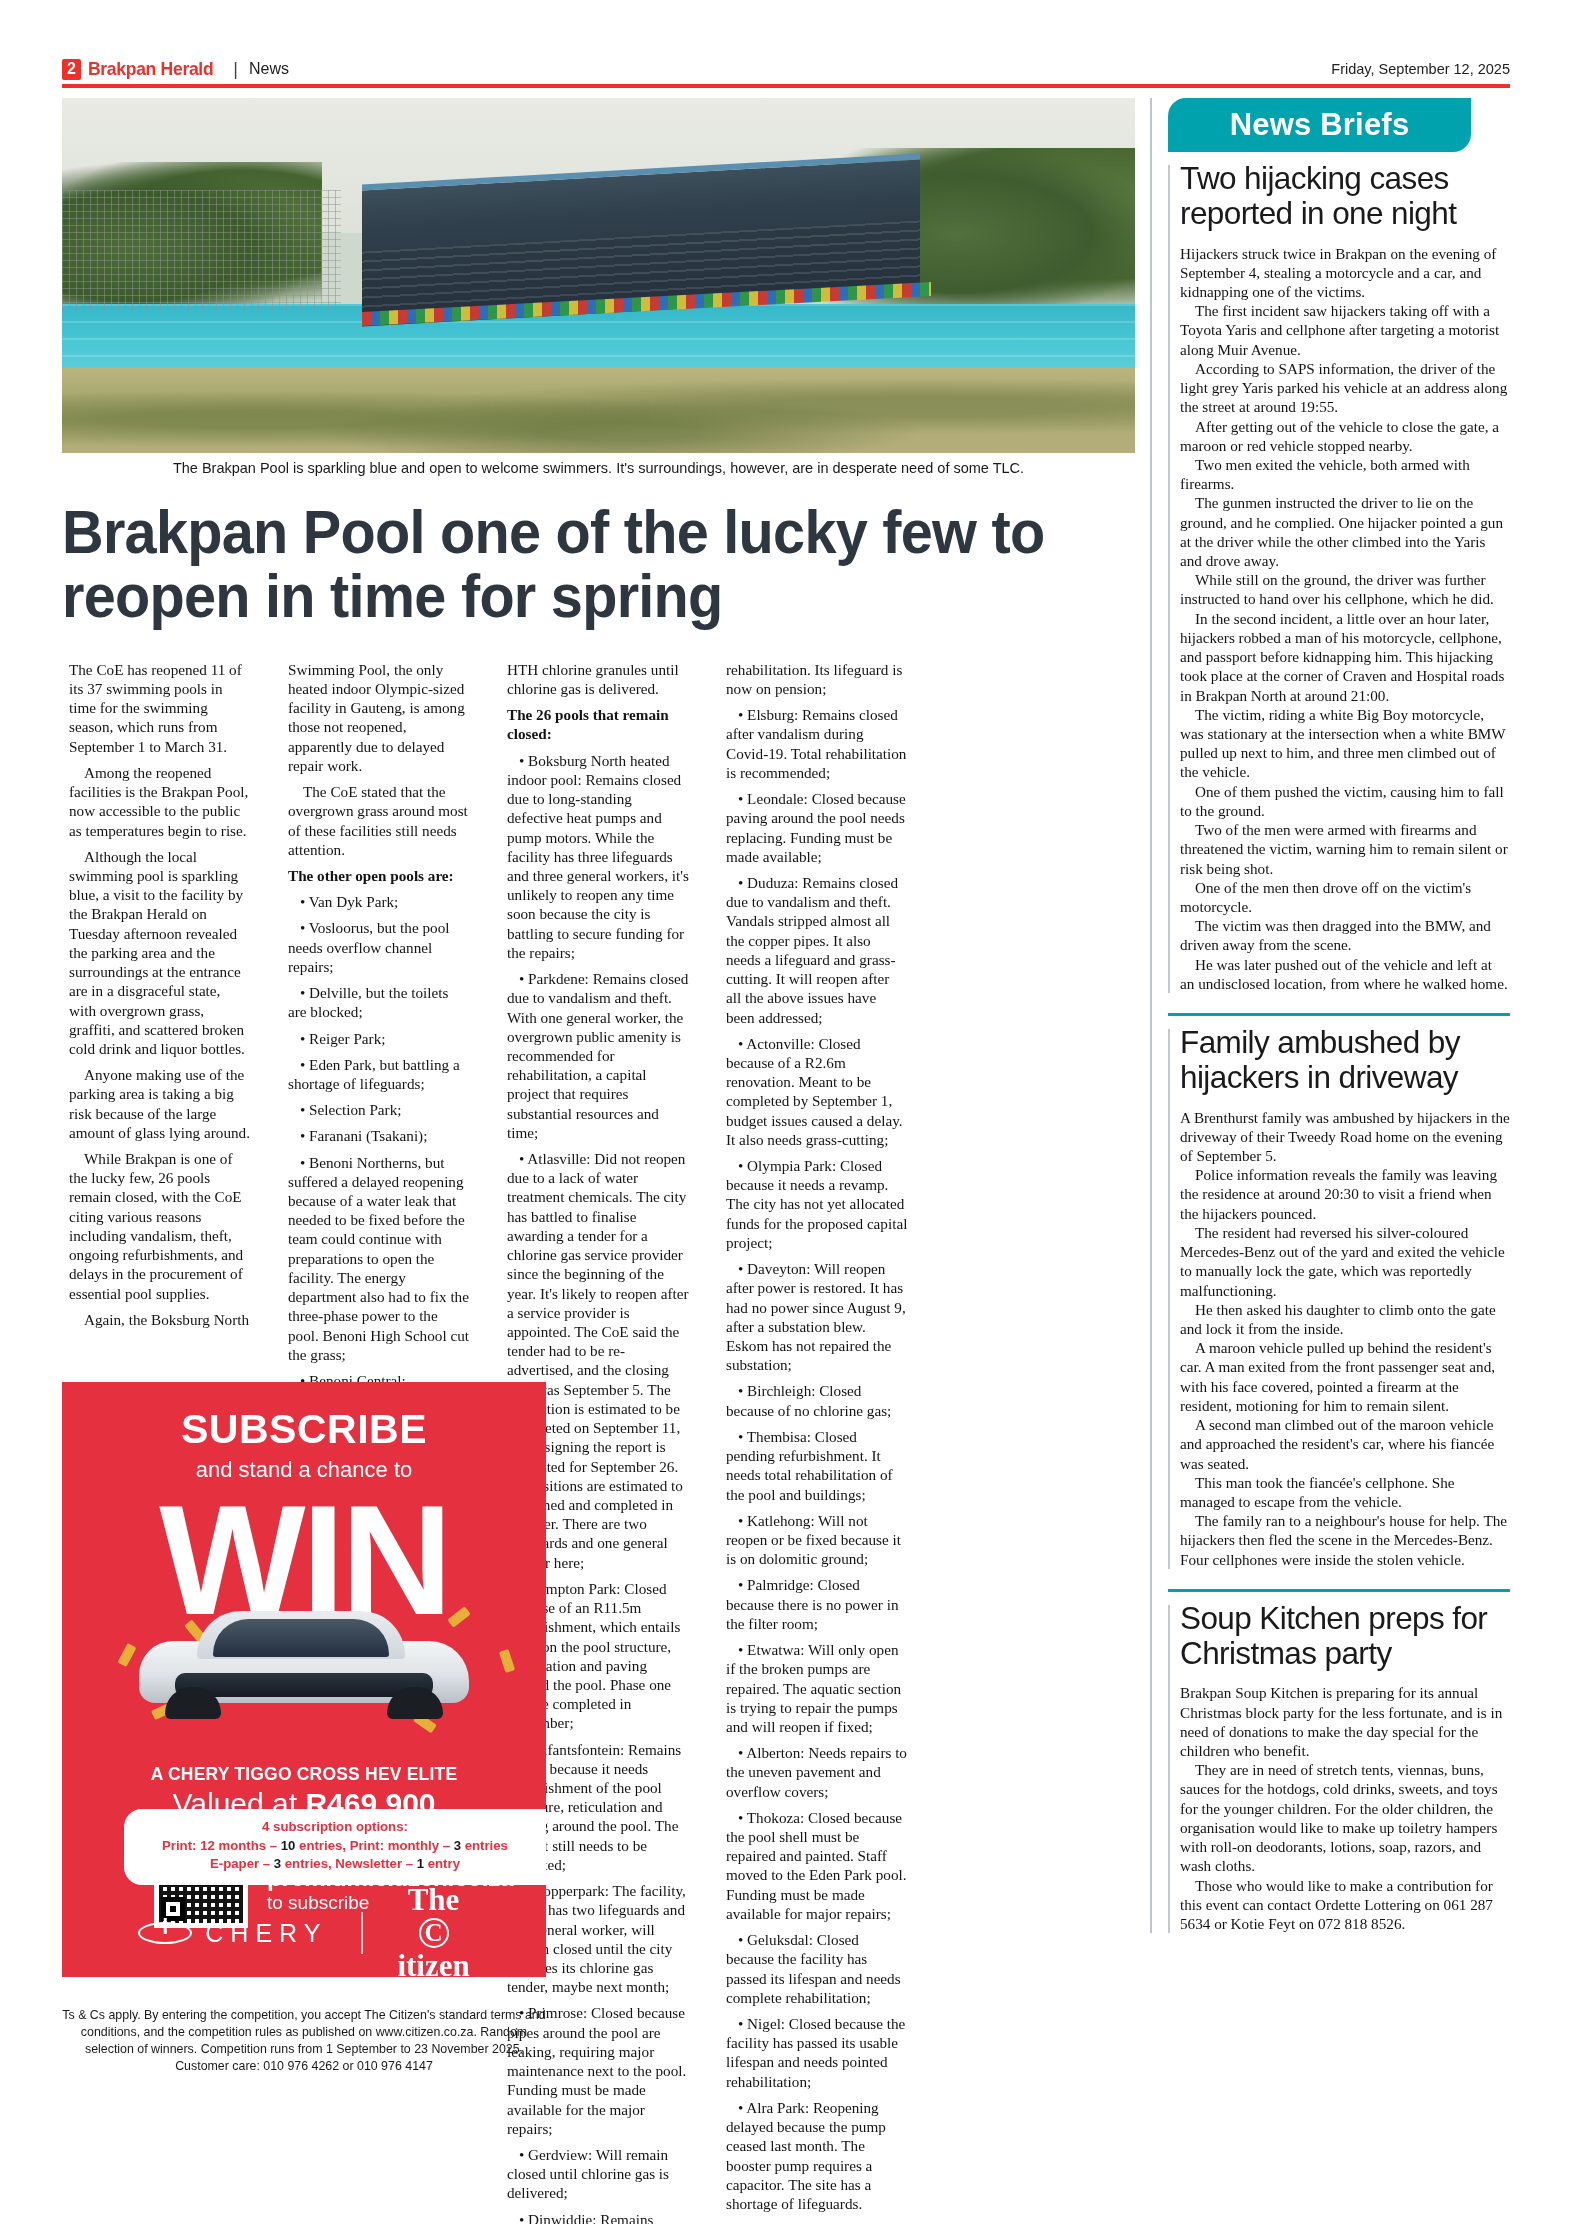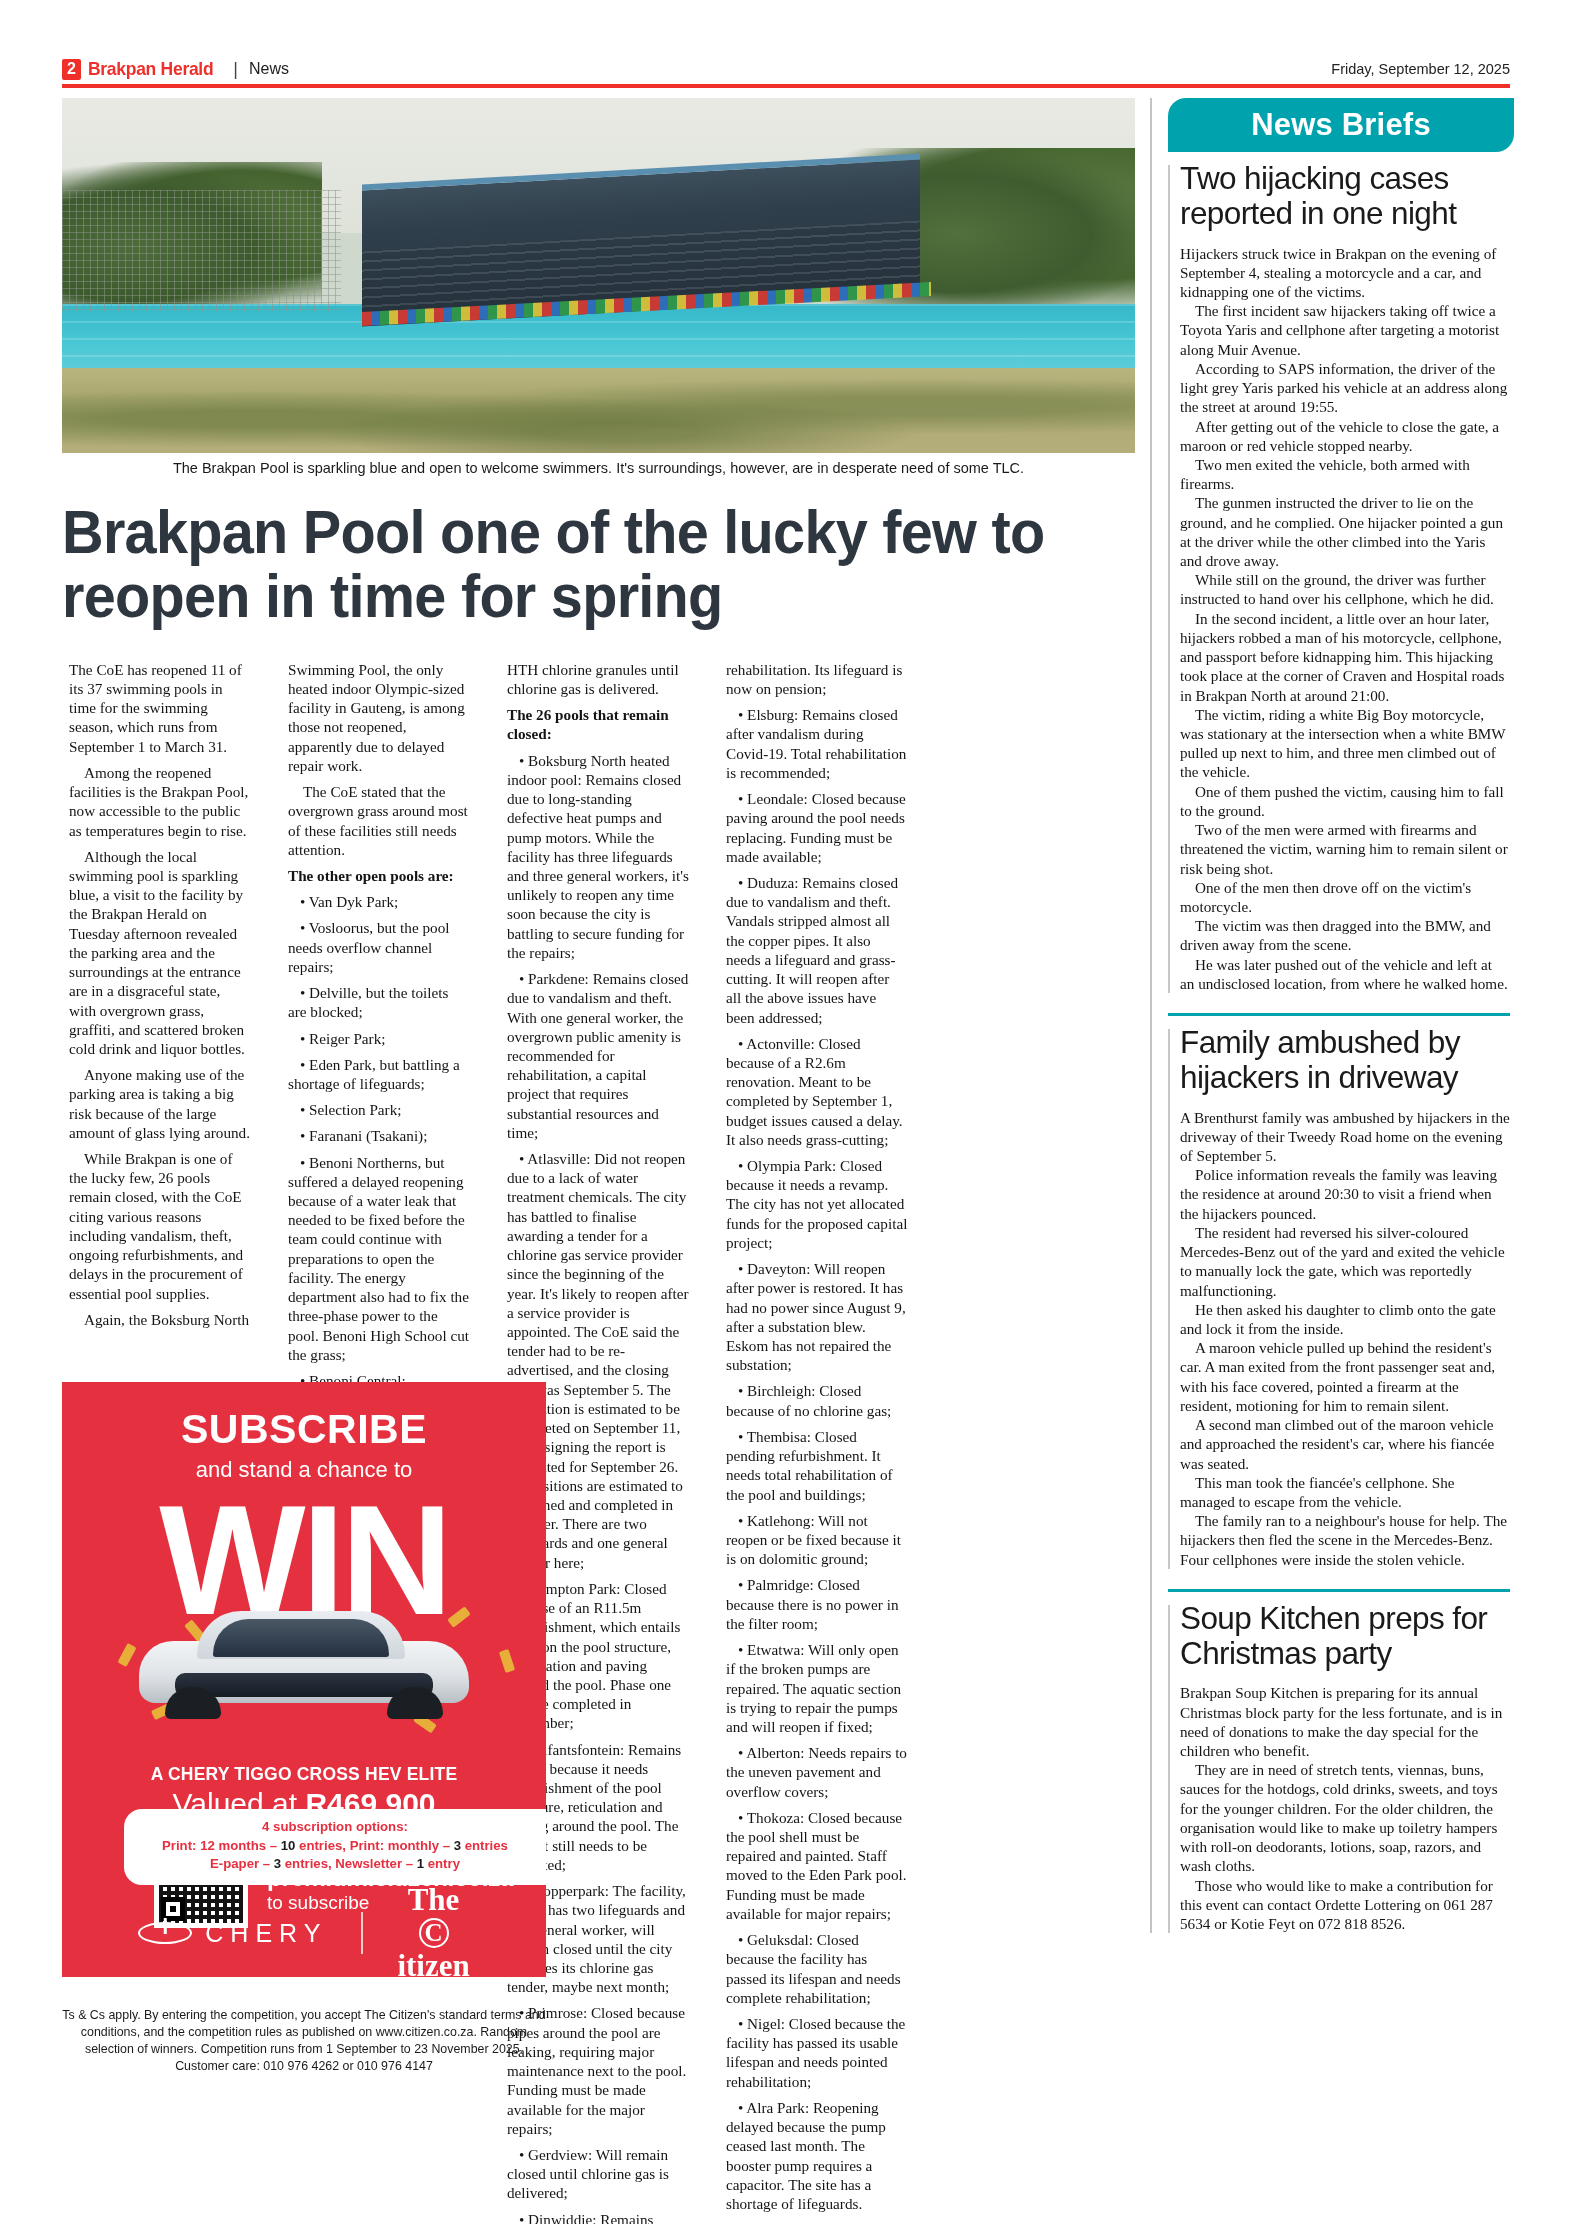--- a/index.html
+++ b/index.html
@@ -243,21 +243,21 @@
     width: 484px; margin-top: 30px; text-align: center;
     font-family: "Liberation Sans", sans-serif; font-size: 12.4px;
     line-height: 1.36; color: #1a1a1a;
   }
 
   
   .sidebar { position: absolute; left: 1168px; top: 98px; width: 342px; }
   .sb-rule { position: absolute; left: -18px; top: 0; bottom: 0; width: 2px;
              background: #bfc5c9; }
   .briefs-banner {
-    width: 346px; height: 54px; background: #00a3ad; color: #fff;
+    width: 303px; height: 54px; background: #00a3ad; color: #fff;
     border-radius: 18px 0 18px 0;
     display: flex; align-items: center; justify-content: center;
     font-family: "Liberation Sans", sans-serif; font-weight: 700;
     font-size: 31px; letter-spacing: .2px;
   }
   .sb-article { position: relative; padding-left: 12px; margin-top: 9px; }
   .sb-article .vrule {
     position: absolute; left: 0; top: 4px; bottom: 0; width: 2px; background: #c3c8cc;
   }
   .sb-head {
@@ -432,21 +432,21 @@
 
   <div class="sidebar">
     <div class="sb-rule"></div>
     <div class="briefs-banner">News Briefs</div>
     <div id="sb-articles">
         <div class="sb-article">
           <div class="vrule"></div>
           <div class="sb-head">Two hijacking cases reported in one night</div>
           <div class="sb-body">
             <p>Hijackers struck twice in Brakpan on the evening of September 4, stealing a motorcycle and a car, and kidnapping one of the victims.</p>
-            <p class="ind">The first incident saw hijackers taking off twice a Toyota Yaris and cellphone after targeting a motorist along Muir Avenue.</p>
+            <p class="ind">The first incident saw hijackers taking off with a Toyota Yaris and cellphone after targeting a motorist along Muir Avenue.</p>
             <p class="ind">According to SAPS information, the driver of the light grey Yaris parked his vehicle at an address along the street at around 19:55.</p>
             <p class="ind">After getting out of the vehicle to close the gate, a maroon or red vehicle stopped nearby.</p>
             <p class="ind">Two men exited the vehicle, both armed with firearms.</p>
             <p class="ind">The gunmen instructed the driver to lie on the ground, and he complied. One hijacker pointed a gun at the driver while the other climbed into the Yaris and drove away.</p>
             <p class="ind">While still on the ground, the driver was further instructed to hand over his cellphone, which he did.</p>
             <p class="ind">In the second incident, a little over an hour later, hijackers robbed a man of his motorcycle, cellphone, and passport before kidnapping him. This hijacking took place at the corner of Craven and Hospital roads in Brakpan North at around 21:00.</p>
             <p class="ind">The victim, riding a white Big Boy motorcycle, was stationary at the intersection when a white BMW pulled up next to him, and three men climbed out of the vehicle.</p>
             <p class="ind">One of them pushed the victim, causing him to fall to the ground.</p>
             <p class="ind">Two of the men were armed with firearms and threatened the victim, warning him to remain silent or risk being shot.</p>
             <p class="ind">One of the men then drove off on the victim's motorcycle.</p>

